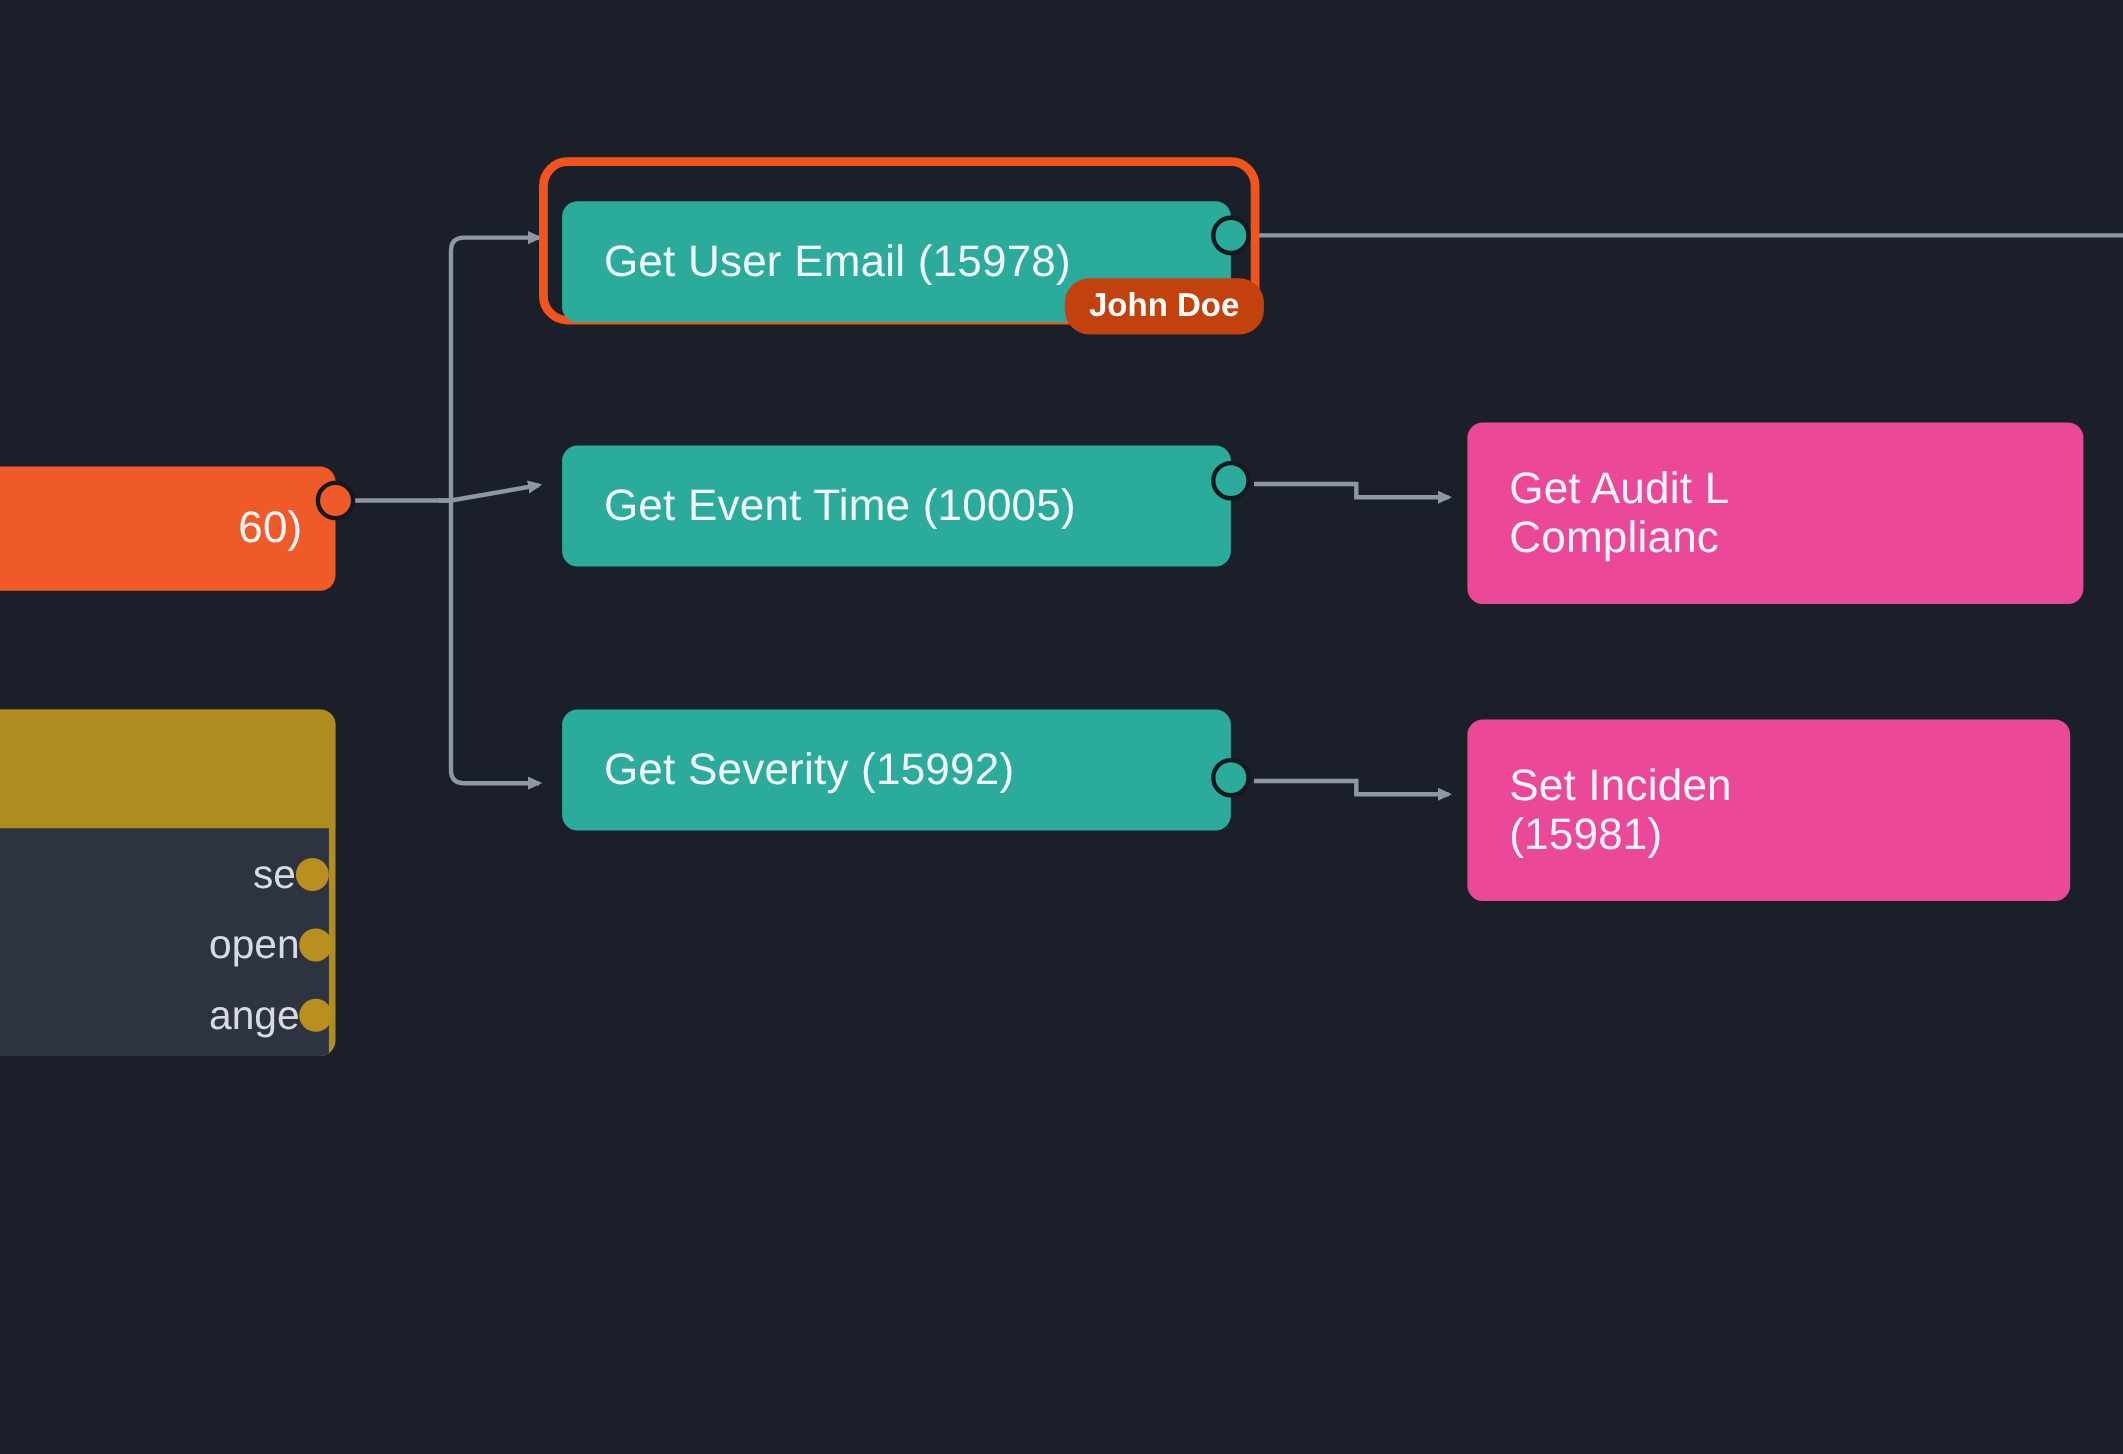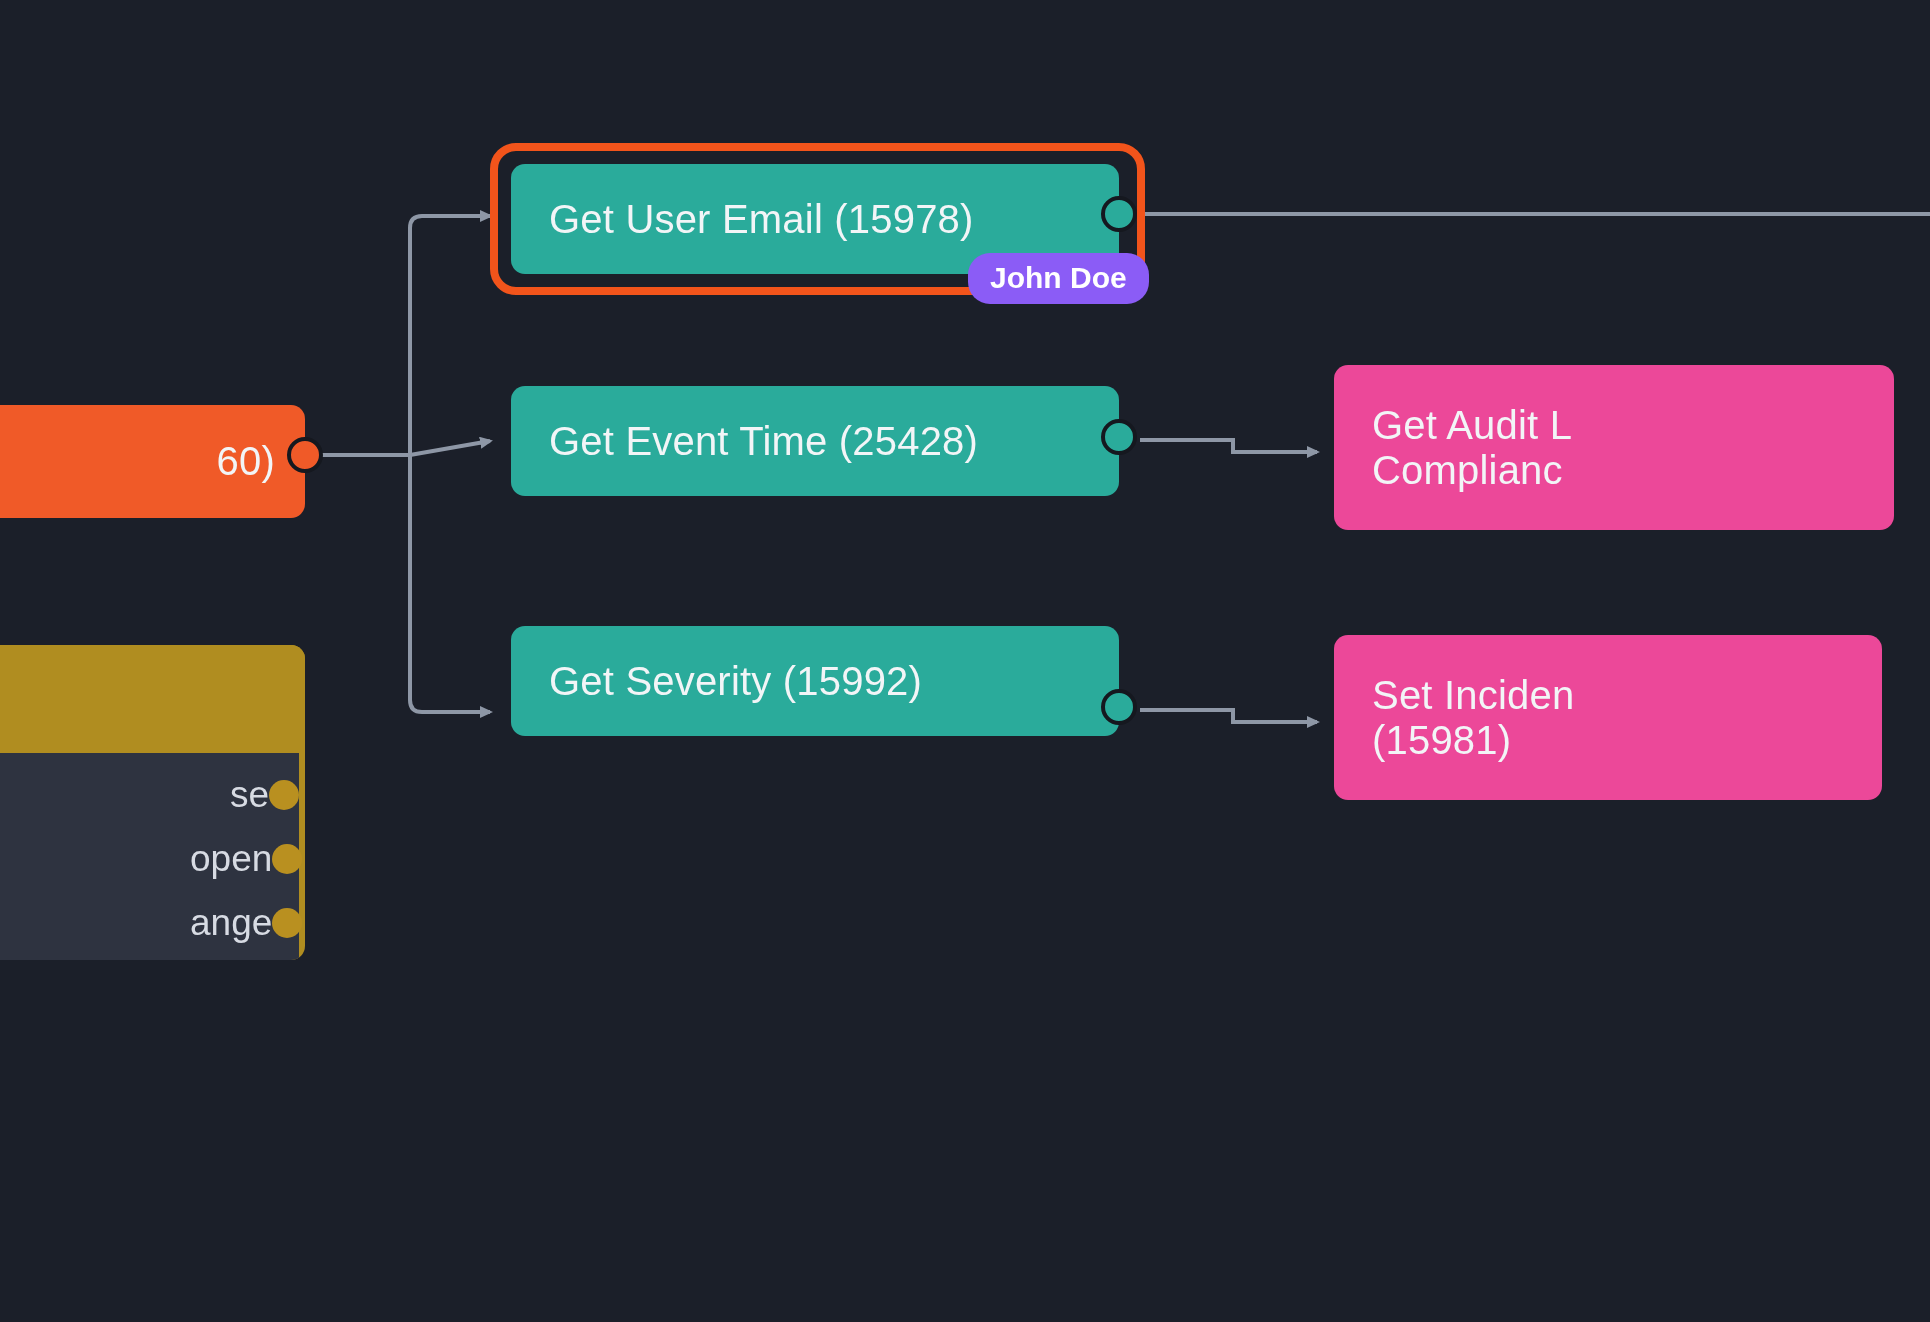--- a/index.html
+++ b/index.html
@@ -26,20 +26,21 @@
     position: absolute;
     box-sizing: border-box;
     border-radius: 14px;
     color: #f2f5f7;
     display: flex;
     align-items: center;
     padding: 0 38px;
     font-size: 40px;
     letter-spacing: 0.2px;
     line-height: 1.12;
+    margin-top: 19px;
   }
   .node-teal { background: #2aab9b; }
   .node-orange { background: #f05a28; }
   .node-purple { background: #ec4899; }
 
   .node-label { white-space: pre-wrap; }
 
   .port {
     position: absolute;
     width: 36px;
@@ -55,21 +56,21 @@
   .selection-ring {
     position: absolute;
     border: 8px solid #f2541b;
     border-radius: 26px;
     box-sizing: border-box;
     background: transparent;
   }
 
   .assignee-badge {
     position: absolute;
-    background: #8b5cf6;
+    background: #c2410c;
     color: #ffffff;
     font-size: 30px;
     font-weight: bold;
     border-radius: 22px;
     padding: 8px 22px;
     white-space: nowrap;
     line-height: 1.15;
   }
 
   
@@ -170,21 +171,21 @@
 
   <div class="selection-ring" style="left:490px; top:143px; width:655px; height:152px;"></div>
 
   <div class="node node-teal" style="left:511px; top:164px; width:608px; height:110px;">
     <span class="node-label">Get User Email (15978)</span>
   </div>
   <div class="port port-teal" style="left:1101px; top:196px;"></div>
   <div class="assignee-badge" style="left:968px; top:253px;">John Doe</div>
 
   <div class="node node-teal" style="left:511px; top:386px; width:608px; height:110px;">
-    <span class="node-label">Get Event Time (25428)</span>
+    <span class="node-label">Get Event Time (10005)</span>
   </div>
   <div class="port port-teal" style="left:1101px; top:419px;"></div>
 
   <div class="node node-teal" style="left:511px; top:626px; width:608px; height:110px;">
     <span class="node-label">Get Severity (15992)</span>
   </div>
   <div class="port port-teal" style="left:1101px; top:689px;"></div>
 
   <div class="node node-purple" style="left:1334px; top:365px; width:560px; height:165px; align-items:center;">
     <span class="node-label">Get Audit L

